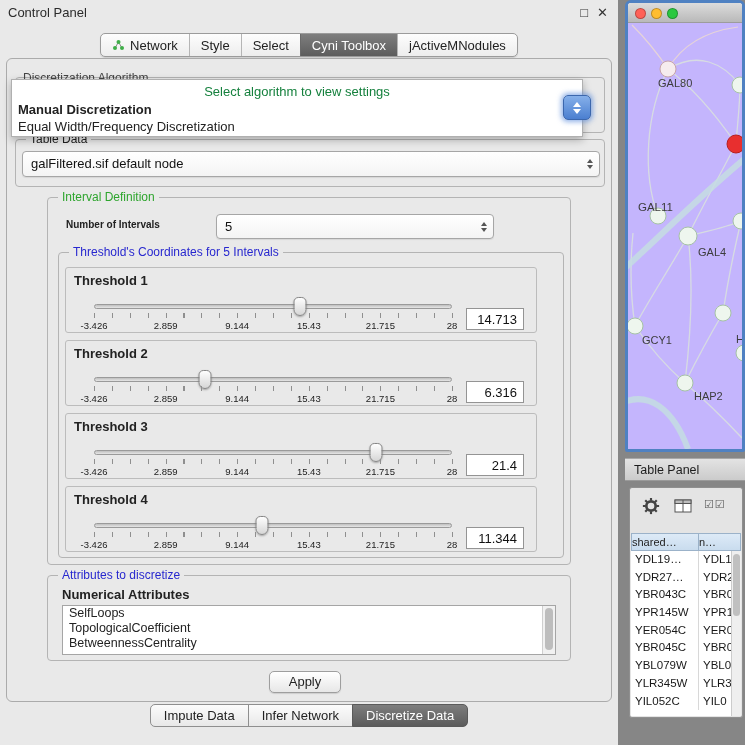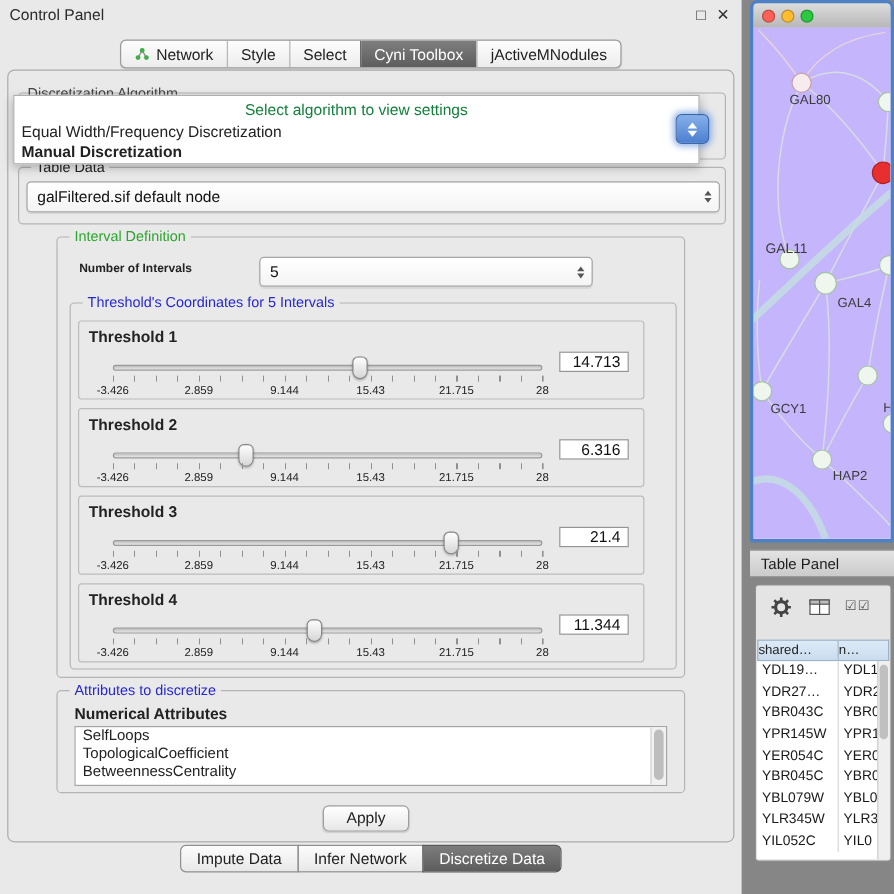--- a/index.html
+++ b/index.html
@@ -54,21 +54,21 @@
 
   .thresholds-group { left:10px; top:54px; width:506px; height:306px; }
 
   .threshold-box { position:absolute; left:6px; width:472px; height:66px; border:1px solid #bcbcbc; border-radius:3px; }
   .t-label { position:absolute; left:8px; top:5px; font-weight:bold; font-size:13px; }
   .track { position:absolute; left:28px; top:36px; width:358px; height:5px; background:linear-gradient(#bfbfbf,#e6e6e6); border:1px solid #9a9a9a; border-radius:3px; }
   .thumb { position:absolute; top:-8px; width:13px; height:19px; transform:translateX(-50%); background:linear-gradient(#fefefe,#d6d6d6); border:1px solid #868686; border-radius:6px 6px 8px 8px; box-shadow:0 1px 2px rgba(0,0,0,.3); }
   .ticks { position:absolute; left:28px; top:45px; width:359px; height:5px; background-image:repeating-linear-gradient(to right,#8f8f8f 0,#8f8f8f 1px,transparent 1px,transparent 17.9px); }
   .scale { position:absolute; left:28px; top:52px; width:358px; height:11px; font-size:9.5px; color:#1c1c1c; }
   .scale span { position:absolute; transform:translateX(-50%); white-space:nowrap; }
-  .value-field { position:absolute; right:12px; top:25px; width:58px; height:17px; background:#fff; border:1px solid #949494; font-family:"Liberation Sans",sans-serif; font-size:13px; text-align:right; padding-right:6px; color:#111; }
+  .value-field { position:absolute; right:12px; top:40px; width:58px; height:22px; background:#fff; border:1px solid #949494; font-family:"Liberation Sans",sans-serif; font-size:13px; text-align:right; padding-right:6px; color:#111; }
 
   .attrs-group { left:40px; top:516px; width:524px; height:86px; }
   .attrs-title { position:absolute; left:14px; top:11px; font-weight:bold; font-size:13px; }
   .attrs-list { position:absolute; left:14px; top:29px; width:494px; height:50px; background:#fff; border:1px solid #a5a5a5; overflow:hidden; }
   .attrs-item { padding-left:6px; font-size:12.5px; height:15px; line-height:15px; white-space:nowrap; }
   .list-scrollbar { position:absolute; right:0; top:0; bottom:0; width:13px; background:#f1f1f1; border-left:1px solid #cfcfcf; }
   .list-scroll-thumb { position:absolute; left:2px; right:2px; top:2px; height:42px; background:#bdbdbd; border-radius:5px; }
 
   .apply-btn { position:absolute; left:262px; top:612px; width:72px; height:22px; background:linear-gradient(#ffffff,#e7e7e7); border:1px solid #9e9e9e; border-radius:5px; font-size:13px; text-align:center; line-height:20px; box-shadow:0 1px 1px rgba(0,0,0,.12); }
 
@@ -151,22 +151,22 @@
       </div>
     </div>
 
     <div class="main-panel">
 
       <div class="group algo-group"></div>
       <div class="algo-label">Discretization Algorithm</div>
 
       <div class="algo-overlay">
         <div class="algo-placeholder">Select algorithm to view settings</div>
+        <div class="algo-option bold">Manual Discretization</div>
         <div class="algo-option">Equal Width/Frequency Discretization</div>
-        <div class="algo-option bold">Manual Discretization</div>
       </div>
       <div class="combo-stepper-blue">
         <span class="tri-up-w"></span>
         <span class="tri-dn-w"></span>
       </div>
 
       <div class="group tabledata-group">
         <span class="group-label">Table Data</span>
         <div class="combo tabledata-combo">
           <span class="combo-text">galFiltered.sif default node</span>

